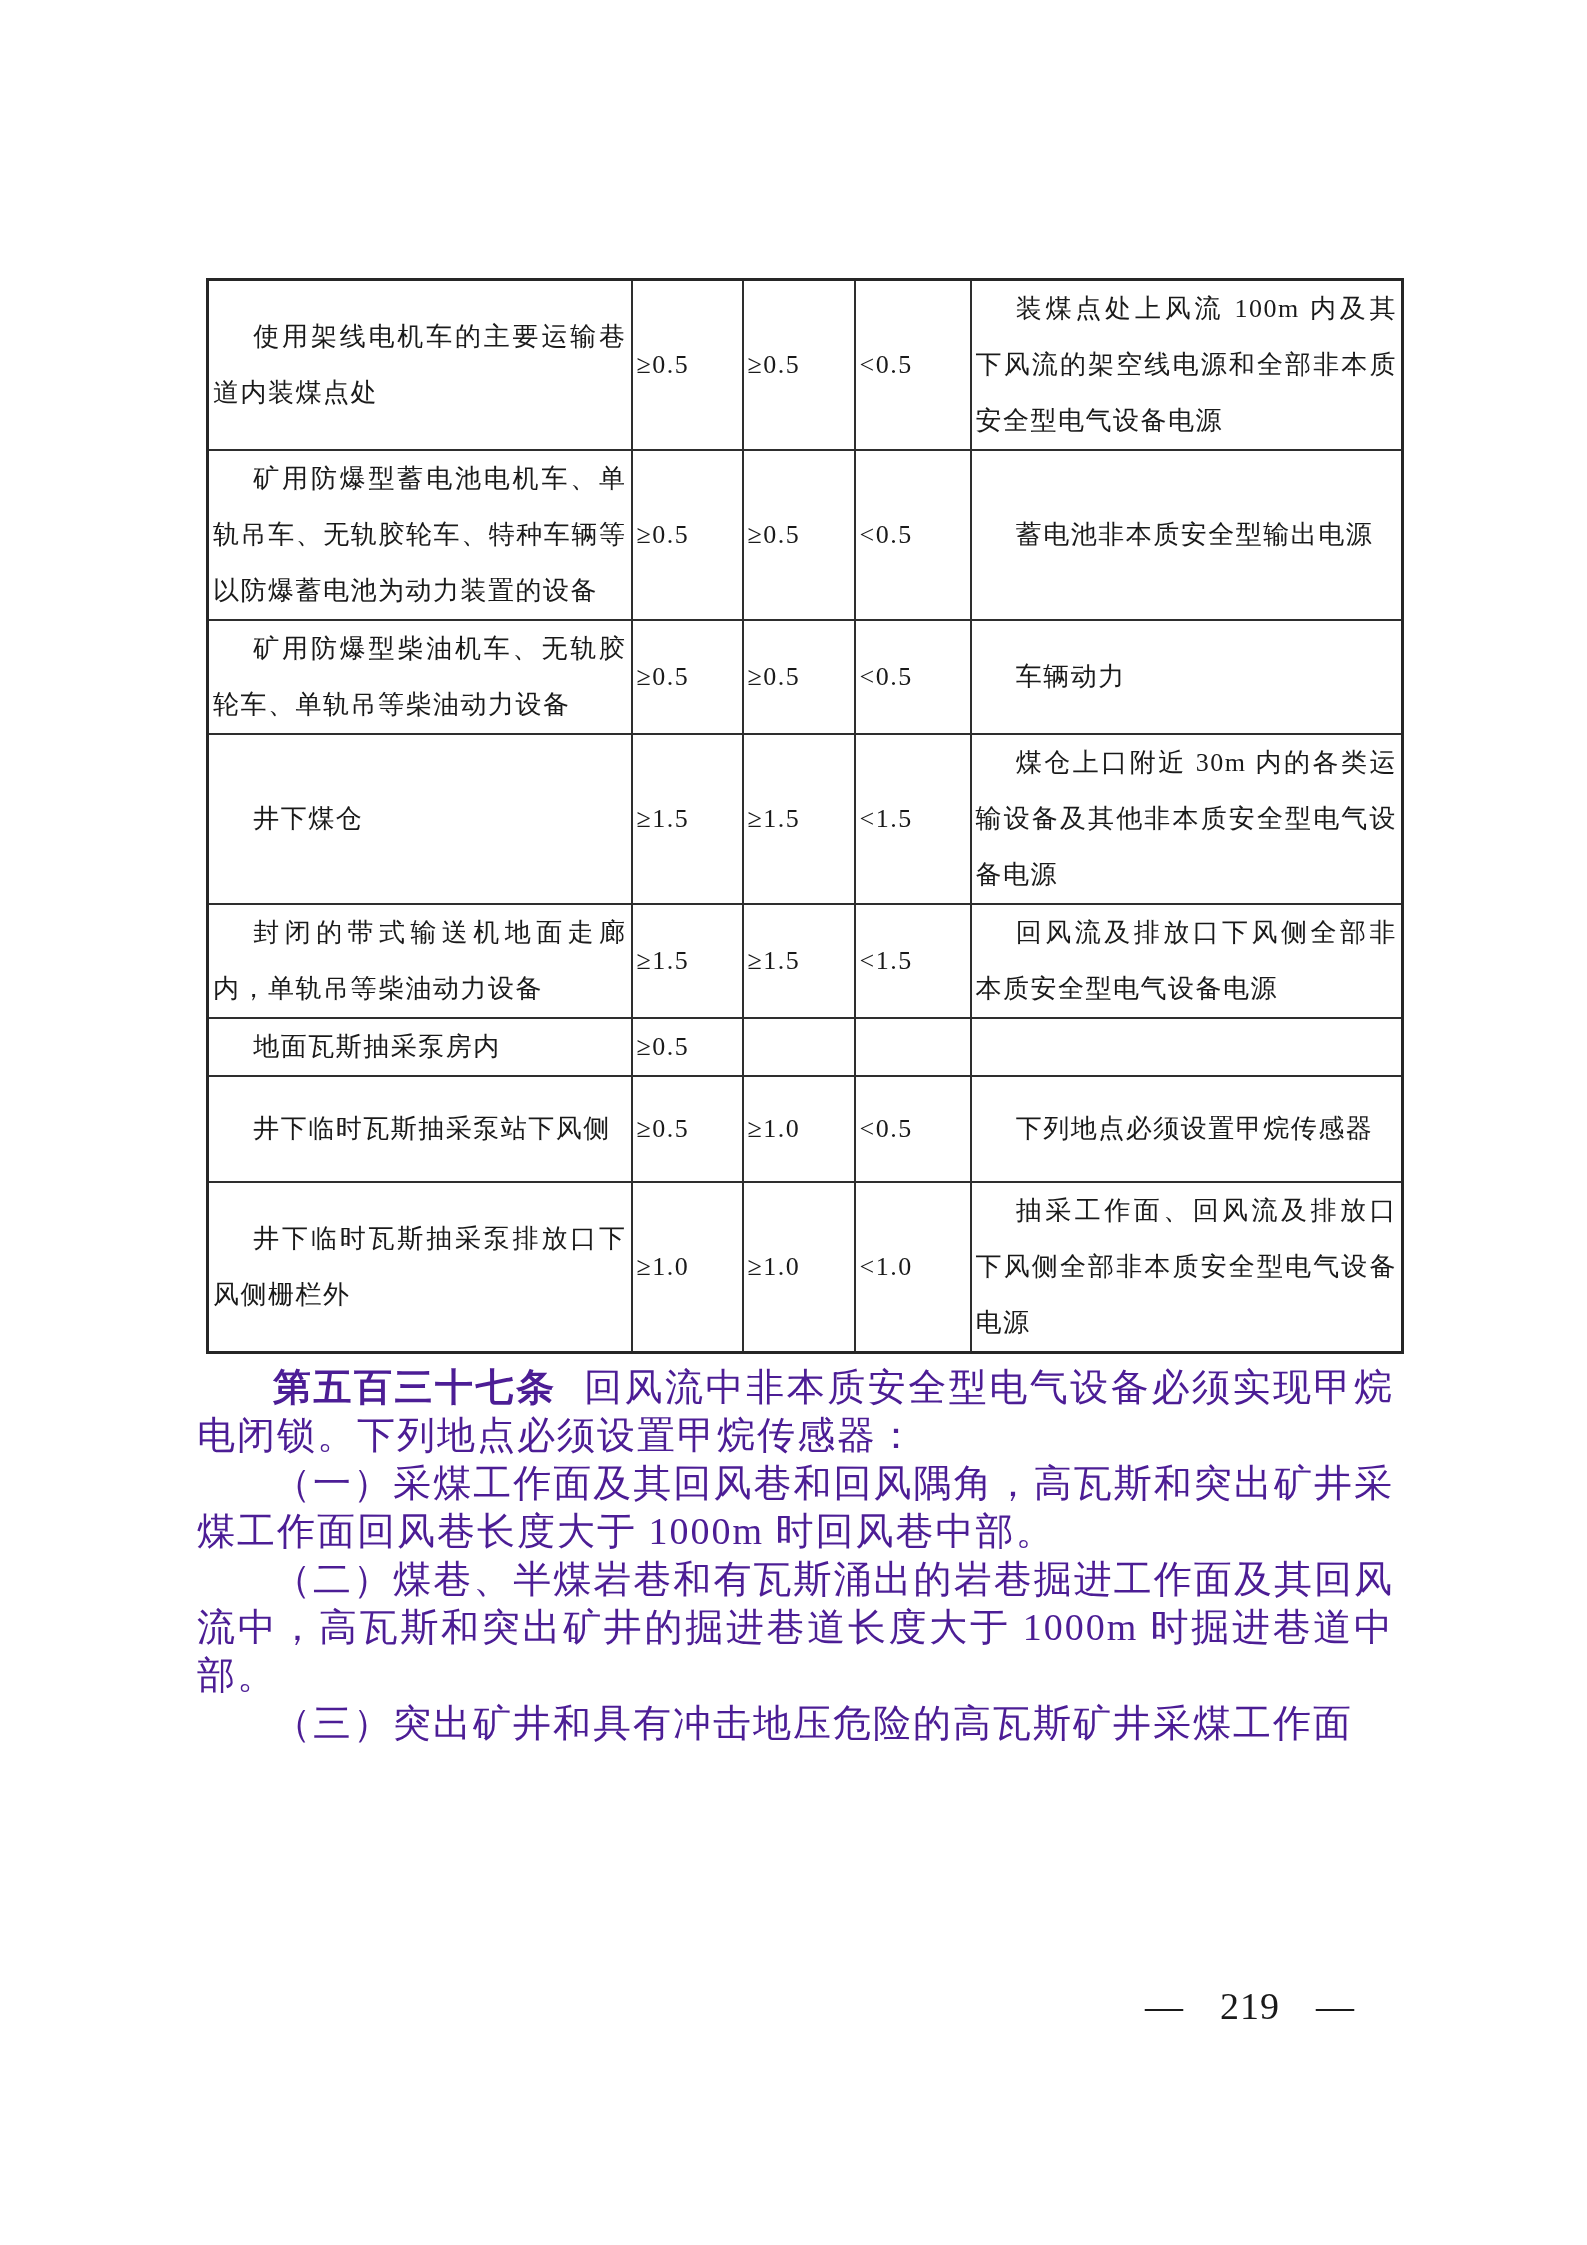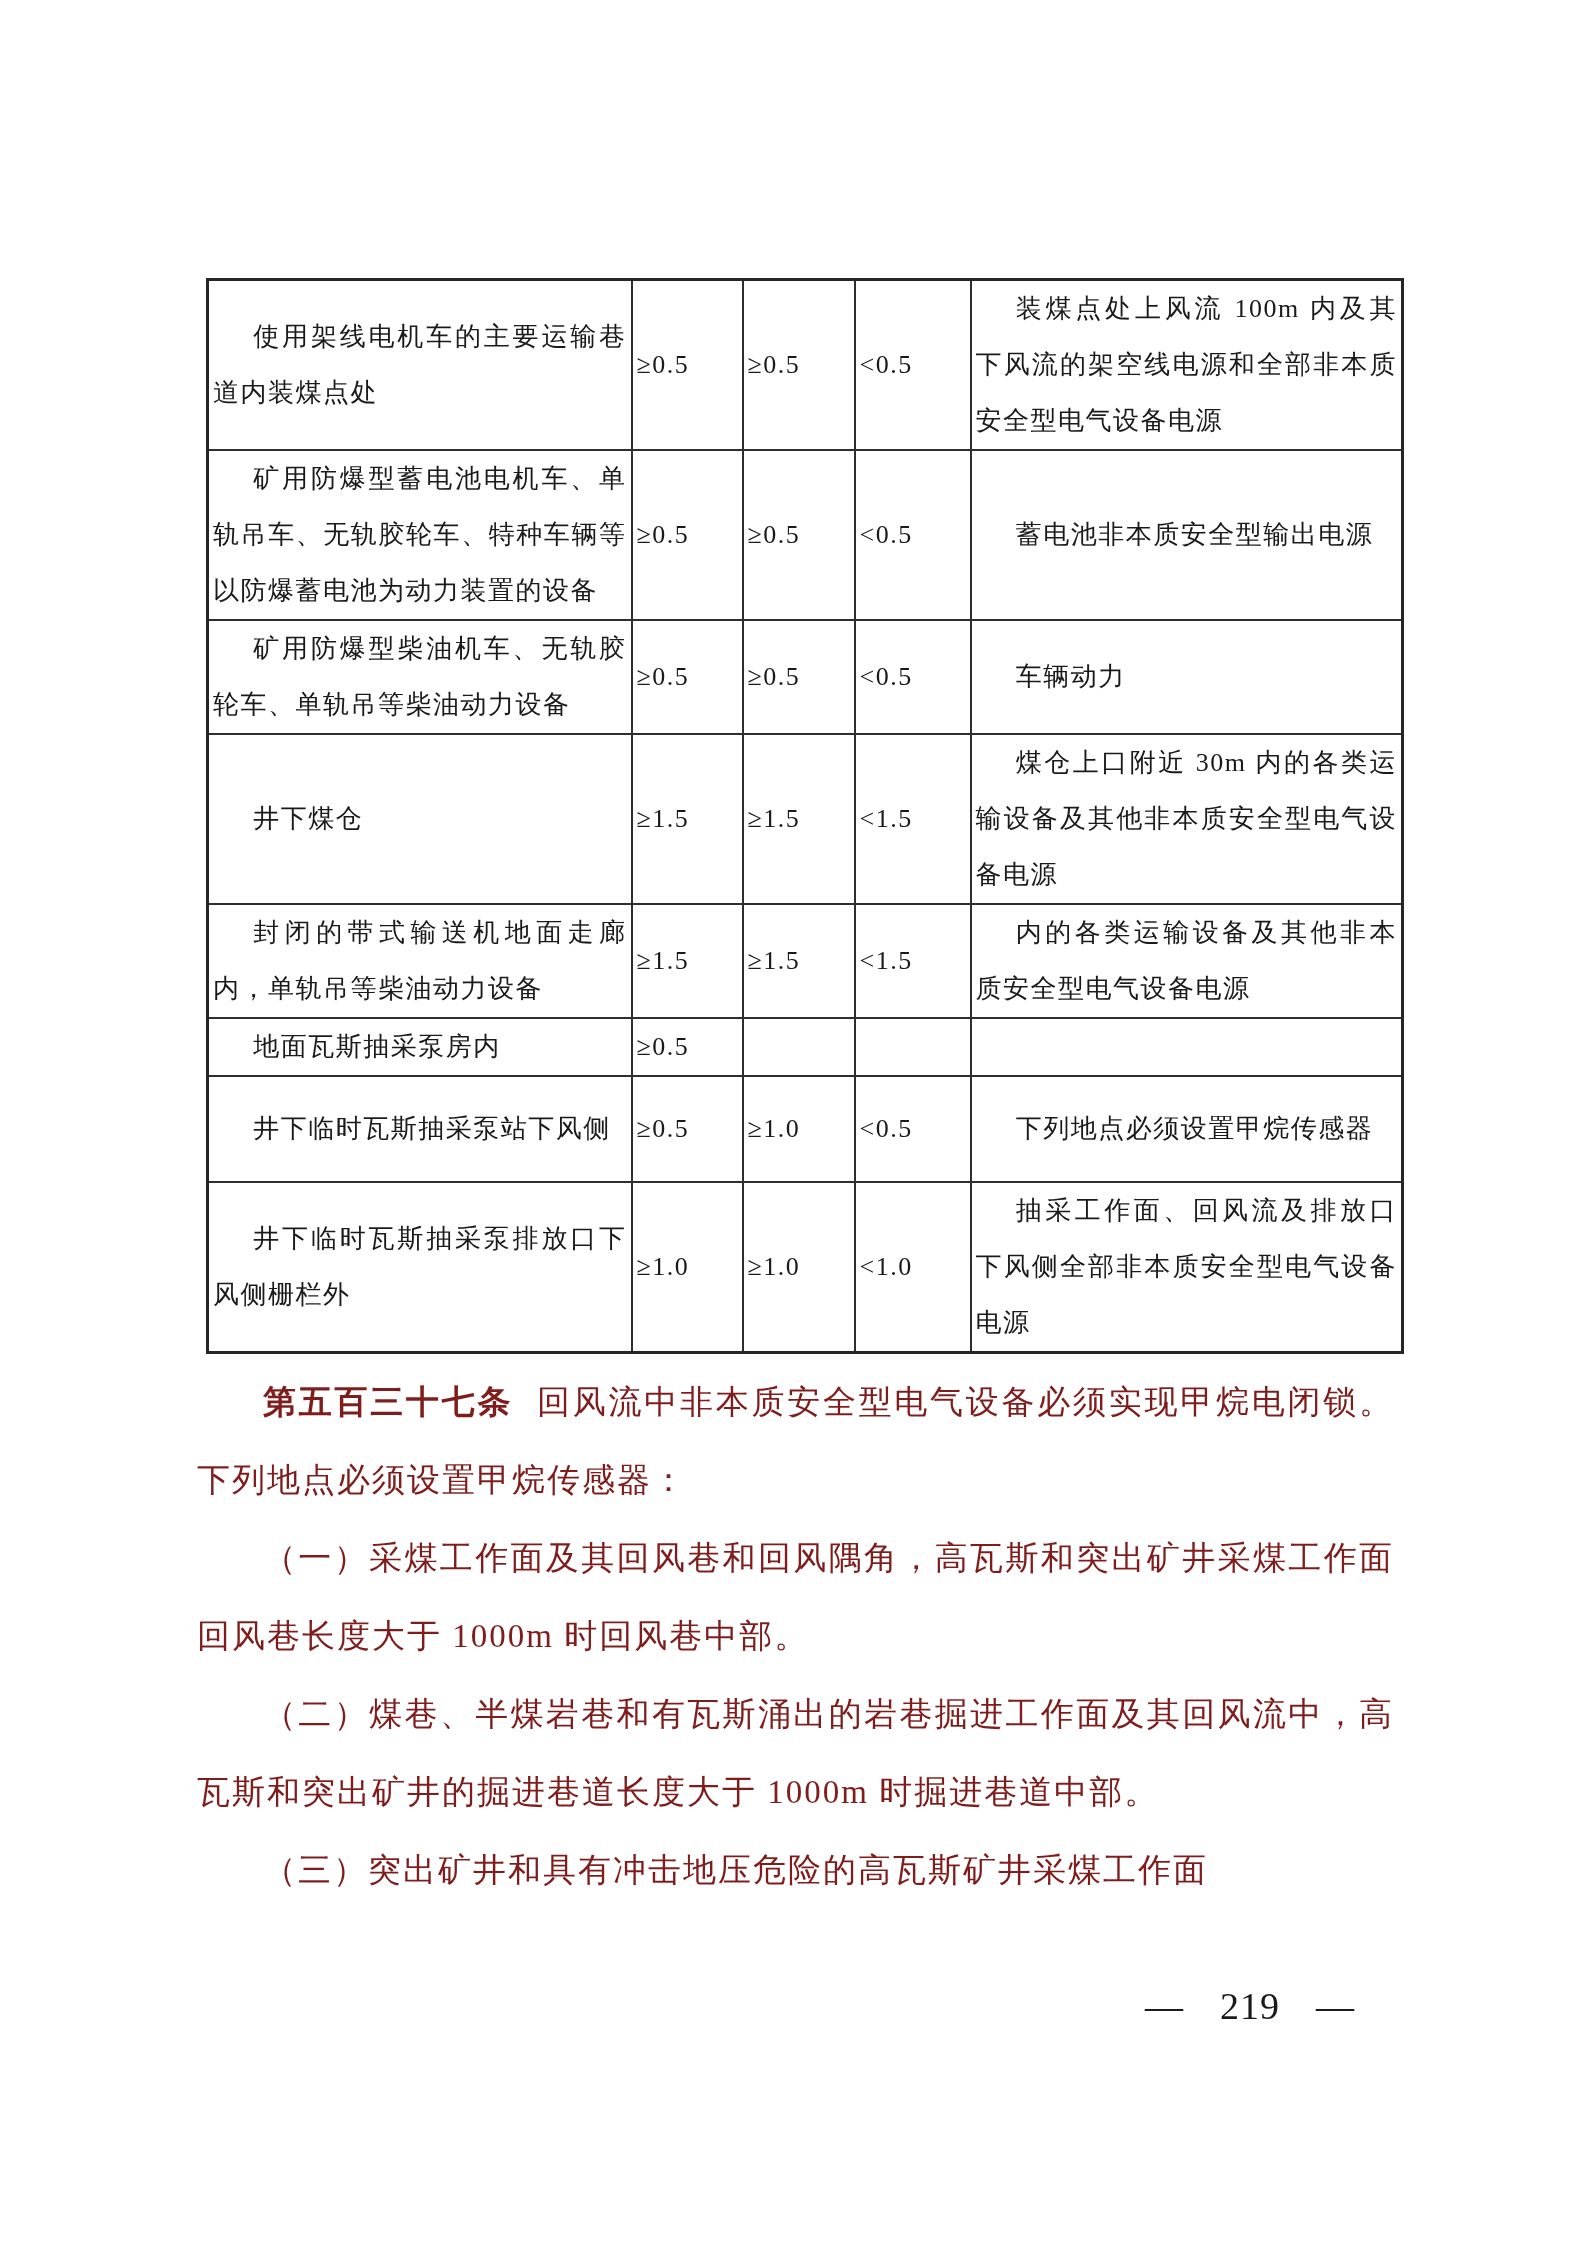--- a/index.html
+++ b/index.html
@@ -38,22 +38,22 @@
   tr.r2{height:164px;}
   tr.r3{height:114px;}
   tr.r4{height:168px;}
   tr.r5{height:110px;}
   tr.r6{height:56px;}
   tr.r7{height:106px;}
   tr.r8{height:168px;}
   
   .article{
     position:absolute;left:197px;top:1363px;width:1197px;
-    font-size:33px;letter-spacing:2px;line-height:78px;
-    text-align:justify;color:#7f1d1d;
+    font-size:38px;letter-spacing:2px;line-height:48px;
+    text-align:justify;color:#4c1d95;
   }
   .article p{margin:0;text-indent:2em;}
   .article-no{
     font-family:"Liberation Sans","DejaVu Sans",sans-serif;
     font-weight:bold;
     margin-right:0.72em;
   }
   
   .page-footer{
     position:absolute;top:1984px;left:1145px;
@@ -103,21 +103,21 @@
         <td class="num">≥1.5</td>
         <td class="num">≥1.5</td>
         <td class="num">&lt;1.5</td>
         <td class="desc">煤仓上口附近 30m 内的各类运输设备及其他非本质安全型电气设备电源</td>
       </tr>
       <tr class="r5">
         <td class="loc">封闭的带式输送机地面走廊内，单轨吊等柴油动力设备</td>
         <td class="num">≥1.5</td>
         <td class="num">≥1.5</td>
         <td class="num">&lt;1.5</td>
-        <td class="desc">内的各类运输设备及其他非本质安全型电气设备电源</td>
+        <td class="desc">回风流及排放口下风侧全部非本质安全型电气设备电源</td>
       </tr>
       <tr class="r6">
         <td class="loc">地面瓦斯抽采泵房内</td>
         <td class="num">≥0.5</td>
         <td class="num"></td>
         <td class="num"></td>
         <td class="desc"></td>
       </tr>
       <tr class="r7">
         <td class="loc">井下临时瓦斯抽采泵站下风侧</td>

